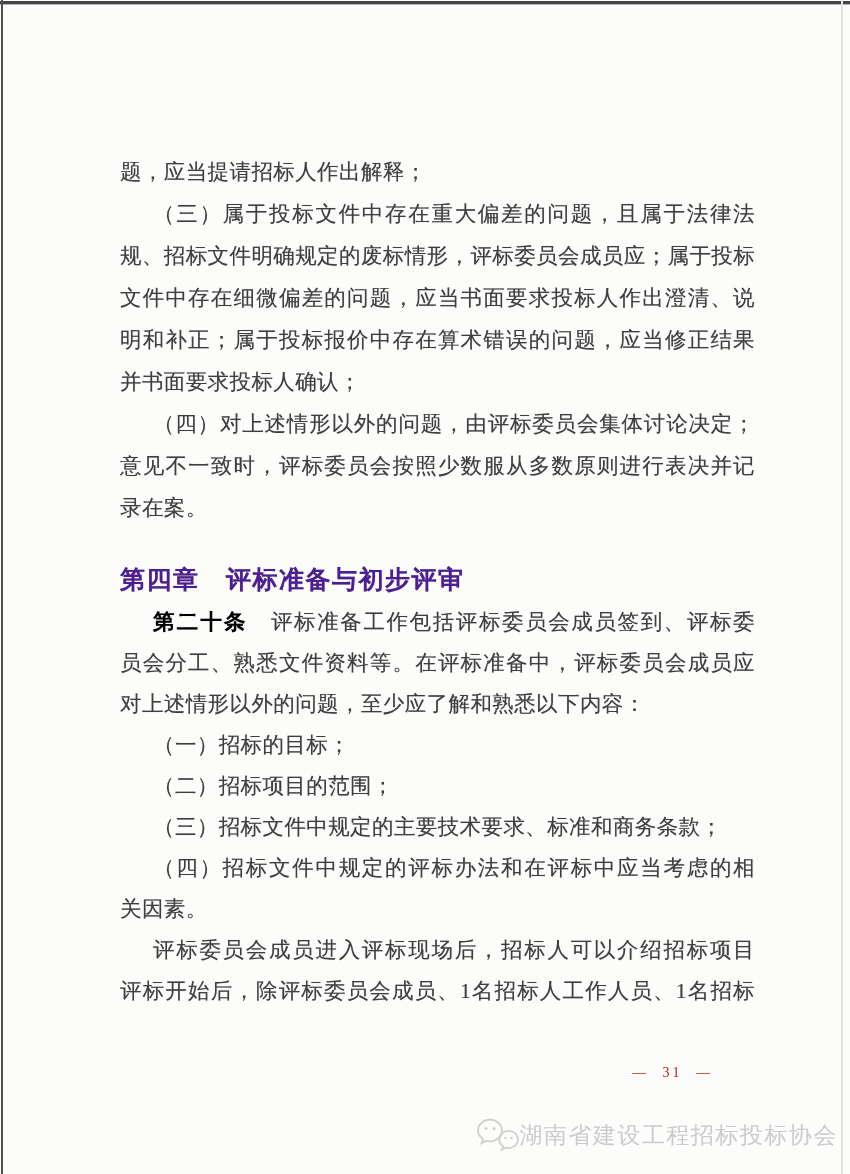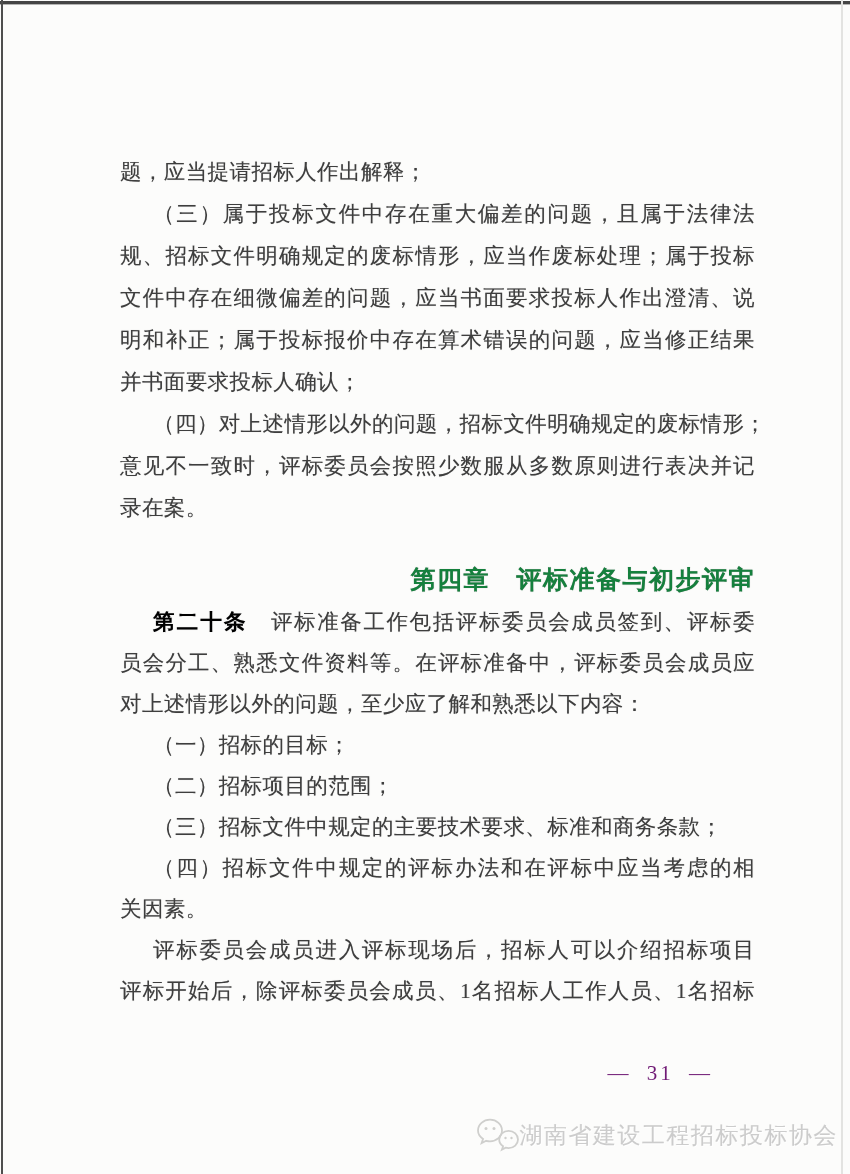--- a/index.html
+++ b/index.html
@@ -67,38 +67,38 @@
     font-weight: 700;
     color: #000000;
     letter-spacing: 1px;
   }
   .chapter-heading {
     position: absolute;
     top: 558px;
     left: 120px;
     width: 635px;
     line-height: 44px;
-    text-align: right;
+    text-align: left;
     font-size: 25px;
     font-weight: 700;
     letter-spacing: 1.5px;
-    color: #15803d;
+    color: #4c1d95;
     text-shadow: 0 0 0.7px rgba(50,50,50,.5);
   }
   .page-number {
     position: absolute;
     top: 1059px;
     left: 120px;
     width: 593px;
     text-align: right;
-    font-size: 21px;
+    font-size: 14px;
     line-height: 28px;
     letter-spacing: 3px;
     word-spacing: 7px;
-    color: #701a75;
+    color: #b91c1c;
   }
   .watermark {
     position: absolute;
     top: 1116px;
     right: 12px;
     height: 38px;
     display: flex;
     align-items: center;
   }
   .watermark-text {
@@ -116,25 +116,25 @@
 <div class="scan-page">
 
   <div class="edge-top"></div>
   <div class="edge-left"></div>
   <div class="edge-right"></div>
 
   <div class="doc-body">
       <div class="text-section sec-a">
         <div class="line">题，应当提请招标人作出解释；</div>
         <div class="line indent fill">（三）属于投标文件中存在重大偏差的问题，且属于法律法</div>
-        <div class="line fill">规、招标文件明确规定的废标情形，应当作废标处理；属于投标</div>
+        <div class="line fill">规、招标文件明确规定的废标情形，评标委员会成员应；属于投标</div>
         <div class="line fill">文件中存在细微偏差的问题，应当书面要求投标人作出澄清、说</div>
         <div class="line fill">明和补正；属于投标报价中存在算术错误的问题，应当修正结果</div>
         <div class="line">并书面要求投标人确认；</div>
-        <div class="line indent fill">（四）对上述情形以外的问题，招标文件明确规定的废标情形；</div>
+        <div class="line indent fill">（四）对上述情形以外的问题，由评标委员会集体讨论决定；</div>
         <div class="line fill">意见不一致时，评标委员会按照少数服从多数原则进行表决并记</div>
         <div class="line">录在案。</div>
       </div>
       <div class="chapter-heading">第四章　评标准备与初步评审</div>
       <div class="text-section sec-b">
         <div class="line indent fill"><b>第二十条</b>　评标准备工作包括评标委员会成员签到、评标委</div>
         <div class="line fill">员会分工、熟悉文件资料等。在评标准备中，评标委员会成员应</div>
         <div class="line">对上述情形以外的问题，至少应了解和熟悉以下内容：</div>
         <div class="line indent">（一）招标的目标；</div>
         <div class="line indent">（二）招标项目的范围；</div>

